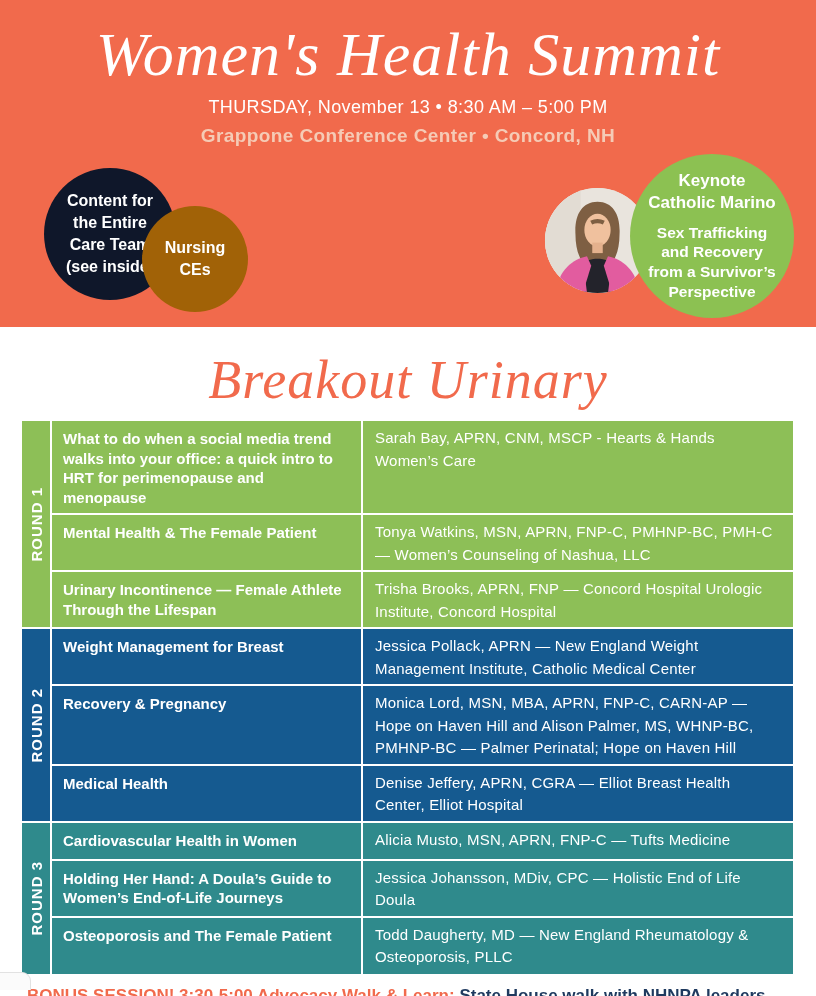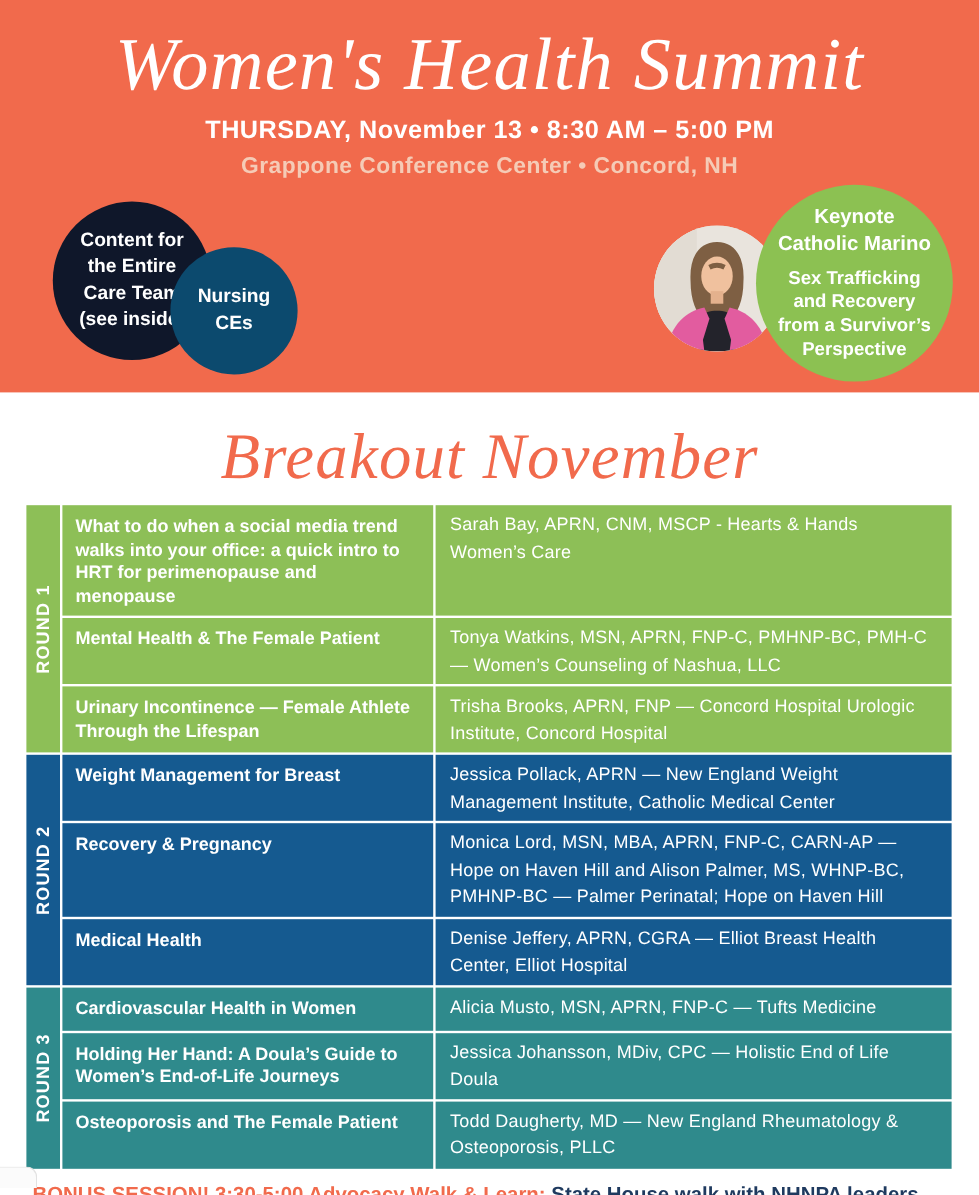--- a/index.html
+++ b/index.html
@@ -4,31 +4,31 @@
 <style>
   html,body{margin:0;padding:0;background:#ffffff;}
   body{width:816px;height:996px;overflow:hidden;position:relative;
        font-family:"Liberation Sans",sans-serif;-webkit-font-smoothing:antialiased;}
 
   
   .hero{position:relative;width:816px;height:327px;background:#F16A4C;overflow:hidden;}
   .event-title{margin:0;padding-top:14px;text-align:center;color:#ffffff;
     font-family:cursive;font-style:italic;font-weight:400;font-size:62px;line-height:1.3;
     letter-spacing:1px;}
-  .event-datetime{margin-top:2px;text-align:center;color:#ffffff;font-weight:bold;
-    font-size:21px;letter-spacing:.4px;}
+  .event-datetime{margin-top:2px;text-align:center;color:#ffffff;font-weight:normal;
+    font-size:18px;letter-spacing:.4px;}
   .event-venue{margin-top:7px;text-align:center;color:#F5CBB6;font-weight:bold;
     font-size:19px;letter-spacing:.4px;}
 
   .circle{position:absolute;border-radius:50%;display:flex;align-items:center;
     justify-content:center;text-align:center;color:#ffffff;font-weight:bold;}
   .badge-teal{left:44px;top:168px;width:132px;height:132px;background:#0f172a;
     font-size:16px;line-height:1.38;padding:0;z-index:1;}
   .badge-teal .inner{width:104px;}
-  .badge-blue{left:142px;top:206px;width:106px;height:106px;background:#0c4a6e;
+  .badge-blue{left:142px;top:206px;width:106px;height:106px;background:#a16207;
     font-size:16px;line-height:1.35;z-index:2;}
   .badge-blue .inner{width:70px;}
 
   .keynote-photo{position:absolute;left:545px;top:188px;width:105px;height:105px;
     border-radius:50%;overflow:hidden;z-index:1;background:#EAE6E0;}
   .keynote-photo svg{display:block;width:100%;height:100%;}
   .keynote-circle{left:630px;top:154px;width:164px;height:164px;background:#8CC152;
     z-index:2;flex-direction:column;font-size:16px;line-height:1.25;}
   .keynote-circle .kn-label{font-size:17px;}
   .keynote-circle .kn-name{font-size:17px;margin-top:1px;}
@@ -114,21 +114,21 @@
     </div>
 
     <div class="circle keynote-circle">
       <div class="kn-label">Keynote</div>
       <div class="kn-name">Catholic Marino</div>
       <div class="kn-topic">Sex Trafficking and Recovery from a Survivor’s Perspective</div>
     </div>
   </header>
 
   <section>
-    <h2 class="breakout-title">Breakout November</h2>
+    <h2 class="breakout-title">Breakout Urinary</h2>
 
     <div class="schedule">
 
       <div class="round r1">
         <div class="round-label">
           <span>ROUND 1</span>
         </div>
         <div class="rows">
           <div class="session-row">
             <div class="cell title">What to do when a social media trend walks into your office: a quick intro to HRT for perimenopause and menopause</div>

